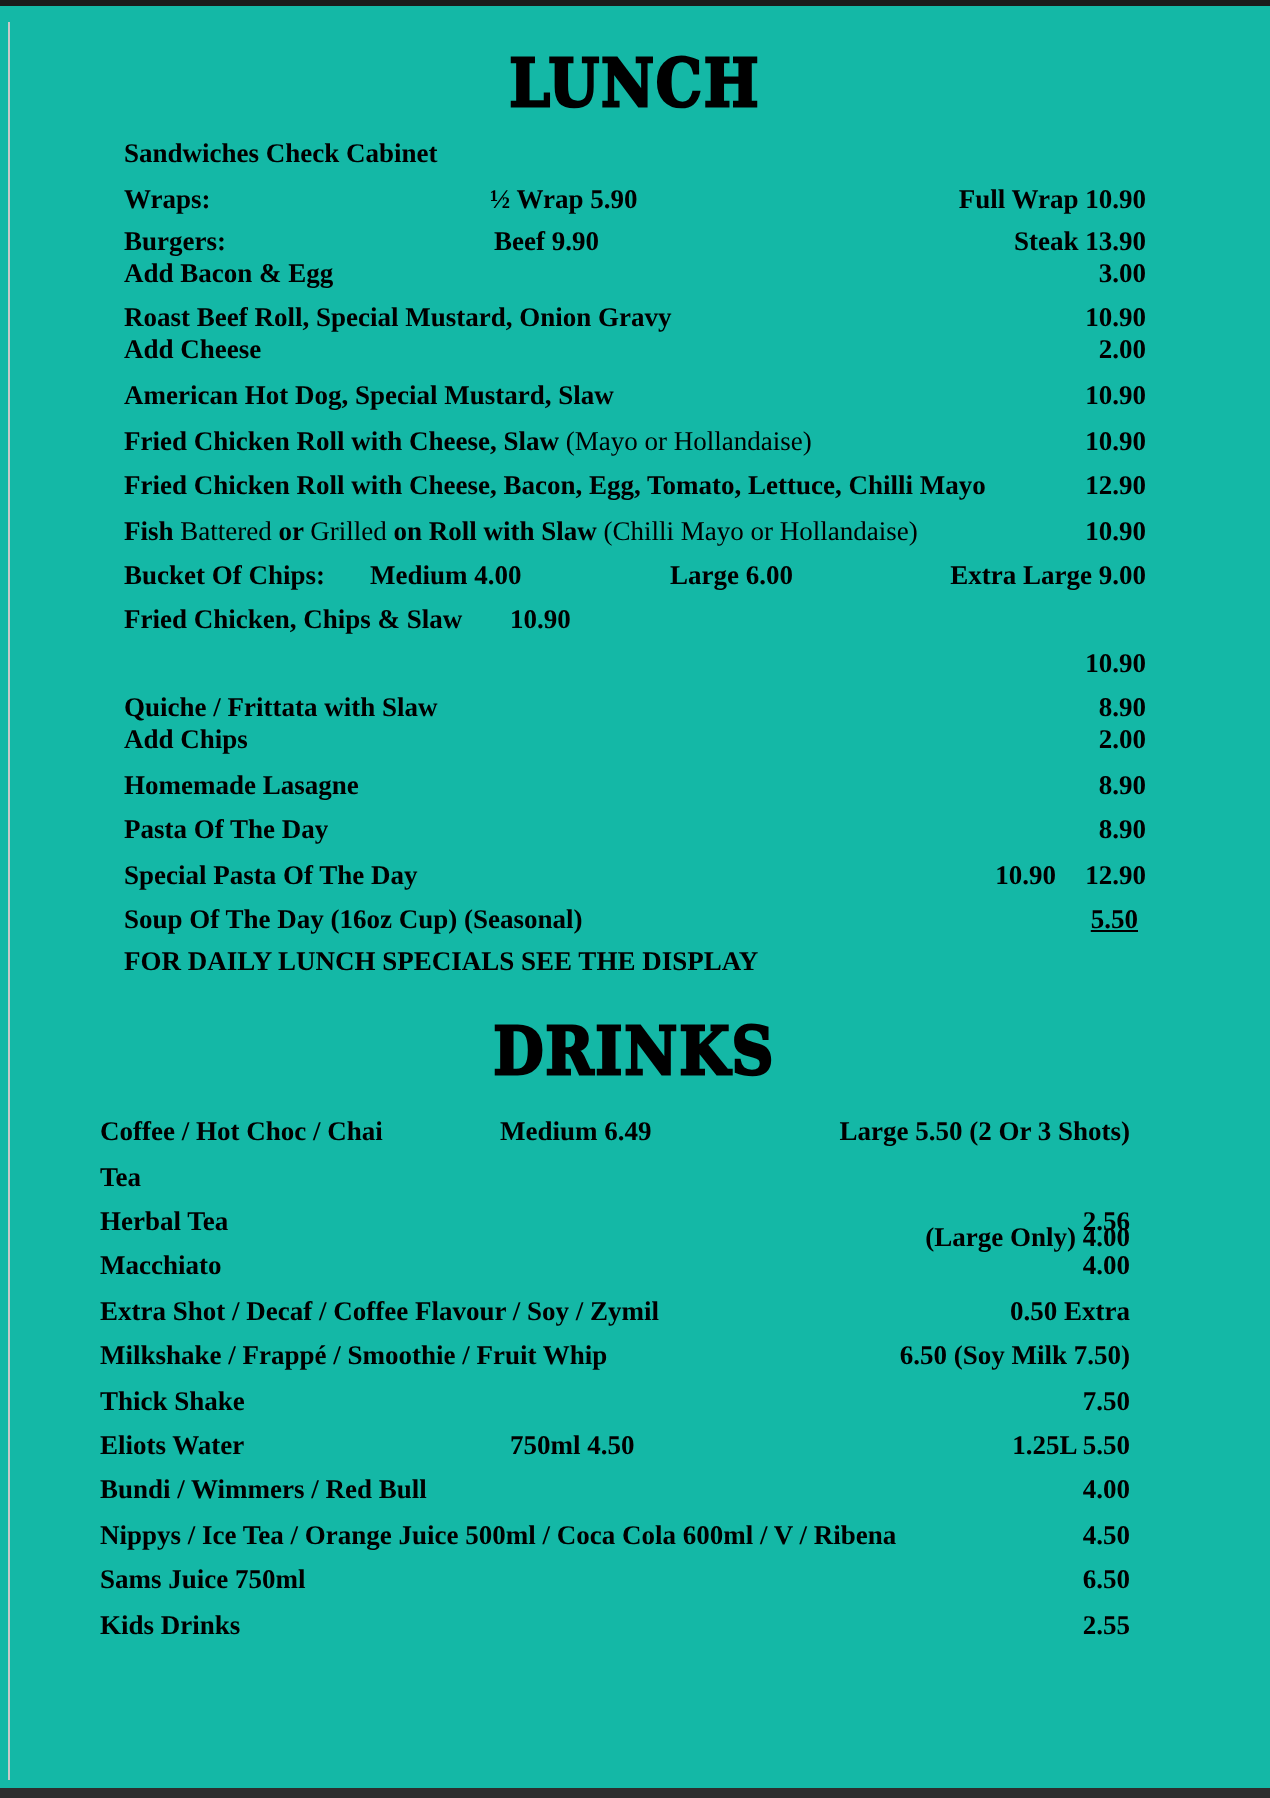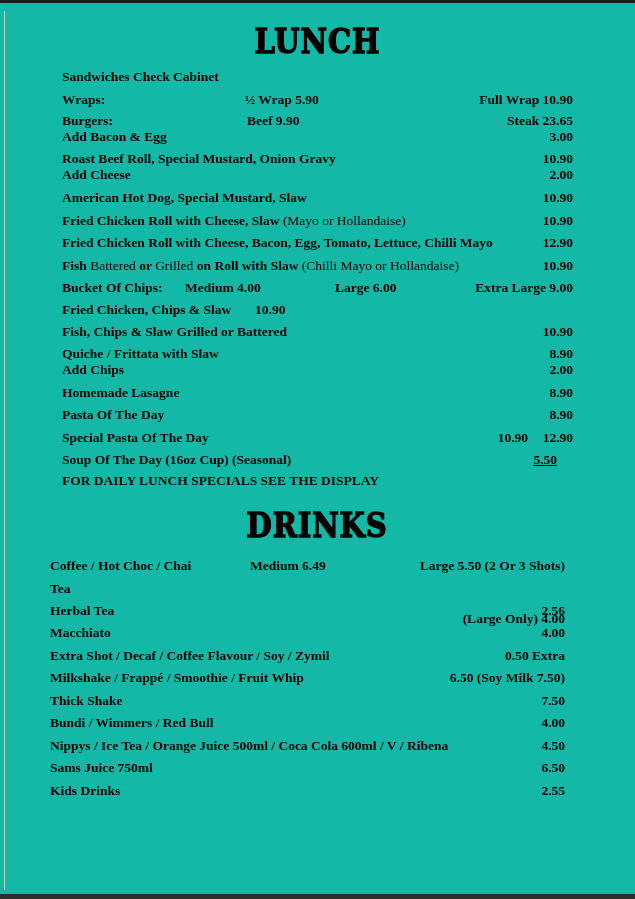--- a/index.html
+++ b/index.html
@@ -31,49 +31,50 @@
 
 <div class="page">
   <div class="left-edge"></div>
 
   <div class="title lunch-title">
     <span class="tt">LUNCH</span>
   </div>
   <div class="rows rows-lunch">
       <div class="row" style="margin-top: 0px;"><span class="label"><span class="b">Sandwiches Check Cabinet</span></span></div>
       <div class="row" style="margin-top: 7px;"><span class="label"><span class="b">Wraps:</span></span><span class="mid" style="left: 183px;">½ Wrap 5.90</span><span class="price" style="right: 0px;">Full Wrap 10.90</span></div>
-      <div class="row" style="margin-top: 5px;"><span class="label"><span class="b">Burgers:</span></span><span class="mid" style="left: 185px;">Beef 9.90</span><span class="price" style="right: 0px;">Steak 23.65</span></div>
+      <div class="row" style="margin-top: 5px;"><span class="label"><span class="b">Burgers:</span></span><span class="mid" style="left: 185px;">Beef 9.90</span><span class="price" style="right: 0px;">Steak 13.90</span></div>
       <div class="row" style="margin-top: 0px;"><span class="label"><span class="b">Add Bacon &amp; Egg</span></span><span class="price" style="right: 0px;">3.00</span></div>
       <div class="row" style="margin-top: 6px;"><span class="label"><span class="b">Roast Beef Roll, Special Mustard, Onion Gravy</span></span><span class="price" style="right: 0px;">10.90</span></div>
       <div class="row" style="margin-top: 0px;"><span class="label"><span class="b">Add Cheese</span></span><span class="price" style="right: 0px;">2.00</span></div>
       <div class="row" style="margin-top: 7px;"><span class="label"><span class="b">American Hot Dog, Special Mustard, Slaw</span></span><span class="price" style="right: 0px;">10.90</span></div>
       <div class="row" style="margin-top: 7px;"><span class="label"><span class="b">Fried Chicken Roll with Cheese, Slaw </span><span class="r">(Mayo or Hollandaise)</span></span><span class="price" style="right: 0px;">10.90</span></div>
       <div class="row" style="margin-top: 6px;"><span class="label"><span class="b">Fried Chicken Roll with Cheese, Bacon, Egg, Tomato, Lettuce, Chilli Mayo</span></span><span class="price" style="right: 0px;">12.90</span></div>
       <div class="row" style="margin-top: 7px;"><span class="label"><span class="b">Fish </span><span class="r">Battered </span><span class="b">or </span><span class="r">Grilled </span><span class="b">on Roll with Slaw </span><span class="r">(Chilli Mayo or Hollandaise)</span></span><span class="price" style="right: 0px;">10.90</span></div>
       <div class="row" style="margin-top: 6px;"><span class="label"><span class="b">Bucket Of Chips:</span></span><span class="mid" style="left: 123px;">Medium 4.00</span><span class="mid" style="left: 273px;">Large 6.00</span><span class="price" style="right: 0px;">Extra Large 9.00</span></div>
       <div class="row" style="margin-top: 6px;"><span class="label"><span class="b">Fried Chicken, Chips &amp; Slaw</span></span><span class="mid" style="left: 193px;">10.90</span></div>
-      <div class="row" style="margin-top: 6px;"><span class="label"><span class="b">Fish, Chips &amp; Slaw Grilled or Battered</span></span><span class="price" style="right: 0px;">10.90</span></div>
+      <div class="row" style="margin-top: 6px;"><span class="price" style="right: 0px;">10.90</span></div>
       <div class="row" style="margin-top: 6px;"><span class="label"><span class="b">Quiche / Frittata with Slaw</span></span><span class="price" style="right: 0px;">8.90</span></div>
       <div class="row" style="margin-top: 0px;"><span class="label"><span class="b">Add Chips</span></span><span class="price" style="right: 0px;">2.00</span></div>
       <div class="row" style="margin-top: 7px;"><span class="label"><span class="b">Homemade Lasagne</span></span><span class="price" style="right: 0px;">8.90</span></div>
       <div class="row" style="margin-top: 6px;"><span class="label"><span class="b">Pasta Of The Day</span></span><span class="price" style="right: 0px;">8.90</span></div>
       <div class="row" style="margin-top: 7px;"><span class="label"><span class="b">Special Pasta Of The Day</span></span><span class="price" style="right: 45px;">10.90</span><span class="price" style="right: 0px;">12.90</span></div>
-      <div class="row" style="margin-top: 6px;"><span class="label"><span class="b">Soup Of The Day (16oz Cup) (Seasonal)</span></span><span class="price" style="right: 16px; text-decoration: underline;">5.50</span></div>
+      <div class="row" style="margin-top: 6px;"><span class="label"><span class="b">Soup Of The Day (16oz Cup) (Seasonal)</span></span><span class="price" style="right: 4px; text-decoration: underline;">5.50</span></div>
       <div class="row" style="margin-top: 5px;"><span class="label"><span class="b">FOR DAILY LUNCH SPECIALS SEE THE DISPLAY</span></span></div>
     </div>
 
   <div class="title drinks-title">
     <span class="tt">DRINKS</span>
   </div>
   <div class="rows rows-drinks">
       <div class="row" style="margin-top: 0px;"><span class="label"><span class="b">Coffee / Hot Choc / Chai</span></span><span class="mid" style="left: 200px;">Medium 6.49</span><span class="price" style="right: 0px;">Large 5.50 (2 Or 3 Shots)</span></div>
       <div class="row" style="margin-top: 7px;"><span class="label"><span class="b">Tea</span></span><span class="price" style="right: 0px; margin-top: 30px;">(Large Only) 4.00</span></div>
       <div class="row" style="margin-top: 6px;"><span class="label"><span class="b">Herbal Tea</span></span><span class="price" style="right: 0px;">2.56</span></div>
       <div class="row" style="margin-top: 6px;"><span class="label"><span class="b">Macchiato</span></span><span class="price" style="right: 0px;">4.00</span></div>
       <div class="row" style="margin-top: 7px;"><span class="label"><span class="b">Extra Shot / Decaf / Coffee Flavour / Soy / Zymil</span></span><span class="price" style="right: 0px;">0.50 Extra</span></div>
       <div class="row" style="margin-top: 6px;"><span class="label"><span class="b">Milkshake / Frappé / Smoothie / Fruit Whip</span></span><span class="price" style="right: 0px;">6.50 (Soy Milk 7.50)</span></div>
       <div class="row" style="margin-top: 7px;"><span class="label"><span class="b">Thick Shake</span></span><span class="price" style="right: 0px;">7.50</span></div>
+      <div class="row" style="margin-top: 6px;"><span class="label"><span class="b">Eliots Water</span></span><span class="mid" style="left: 205px;">750ml 4.50</span><span class="price" style="right: 0px;">1.25L 5.50</span></div>
       <div class="row" style="margin-top: 6px;"><span class="label"><span class="b">Bundi / Wimmers / Red Bull</span></span><span class="price" style="right: 0px;">4.00</span></div>
       <div class="row" style="margin-top: 7px;"><span class="label"><span class="b">Nippys / Ice Tea / Orange Juice 500ml / Coca Cola 600ml / V / Ribena</span></span><span class="price" style="right: 0px;">4.50</span></div>
       <div class="row" style="margin-top: 6px;"><span class="label"><span class="b">Sams Juice 750ml</span></span><span class="price" style="right: 0px;">6.50</span></div>
       <div class="row" style="margin-top: 7px;"><span class="label"><span class="b">Kids Drinks</span></span><span class="price" style="right: 0px;">2.55</span></div>
     </div>
 </div>
 
 </body></html>

